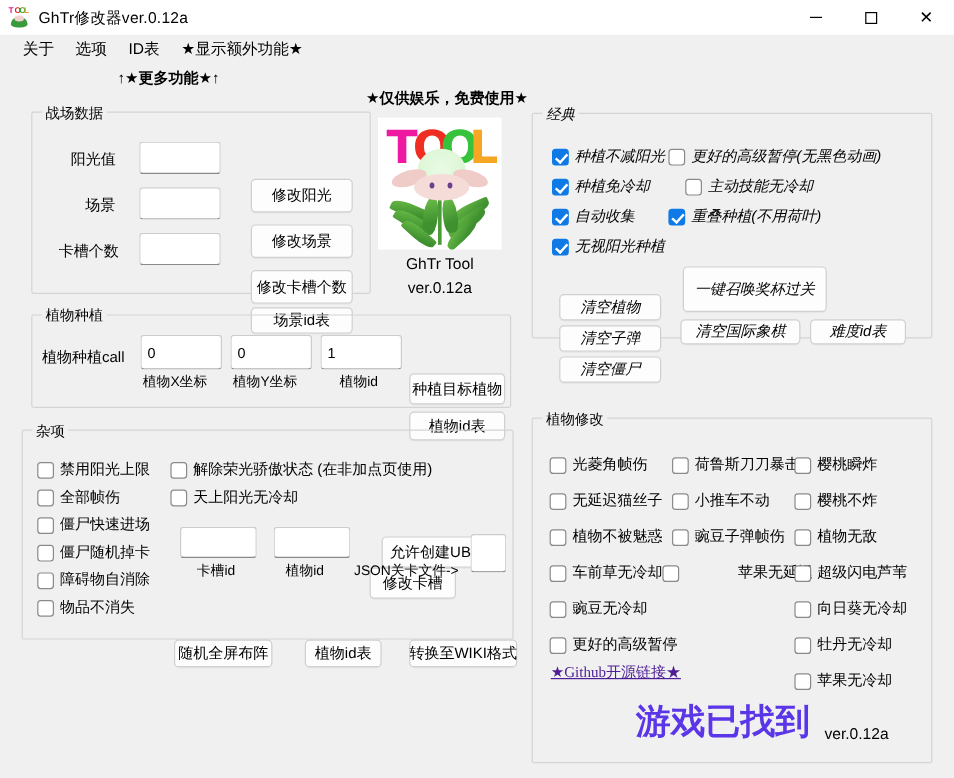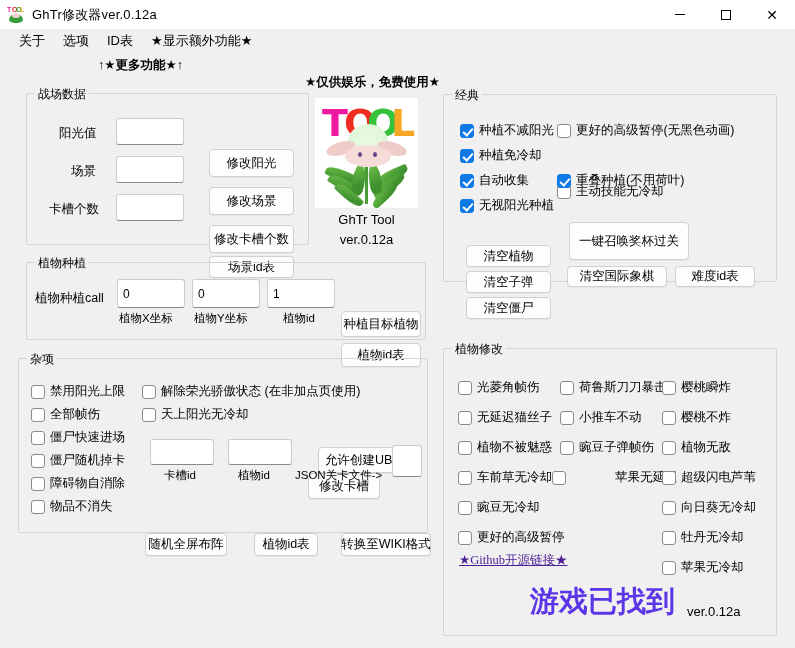--- a/index.html
+++ b/index.html
@@ -272,21 +272,21 @@
 
   <div class="btn" style="left:289px; top:82px; width:72px; height:26px;">修改卡槽</div>
   <div class="lbl small" style="left:276px; top:109px;">JSON关卡文件-&gt;</div>
   <input class="tbox" style="left: 373px; top: 86px; width: 30px; height: 32px;" value="">
 
   <div class="btn" style="left:126px; top:142px; width:82px; height:23px;">随机全屏布阵</div>
   <div class="btn" style="left:235px; top:142px; width:64px; height:23px;">植物id表</div>
   <div class="btn" style="left:322px; top:142px; width:90px; height:23px;">转换至WIKI格式</div>
 </div>
 
-<div class="gbox" style="left:443px; top:94px; width:334px; height:188px;">
+<div class="gbox" style="left:443px; top:94px; width:334px; height:188px;font-style:italic;">
   <div class="gtitle">经典</div>
 
   <div class="cb on" style="left:16px; top:27px;">
     <span class="box"></span>
     <span class="txt">种植不减阳光</span>
   </div>
   <div class="cb on" style="left:16px; top:52px;">
     <span class="box"></span>
     <span class="txt">种植免冷却</span>
   </div>
@@ -296,21 +296,21 @@
   </div>
   <div class="cb on" style="left:16px; top:102px;">
     <span class="box"></span>
     <span class="txt">无视阳光种植</span>
   </div>
 
   <div class="cb" style="left:113px; top:27px;">
     <span class="box"></span>
     <span class="txt">更好的高级暂停(无黑色动画)</span>
   </div>
-  <div class="cb" style="left:113px; top:52px;margin-top:36px;">
+  <div class="cb" style="left:127px; top:52px;">
     <span class="box"></span>
     <span class="txt">主动技能无冷却</span>
   </div>
   <div class="cb on" style="left:113px; top:77px;">
     <span class="box"></span>
     <span class="txt">重叠种植(不用荷叶)</span>
   </div>
 
   <div class="btn" style="left:22px; top:118px; width:85px; height:22px;">清空植物</div>
   <div class="btn" style="left:22px; top:144px; width:85px; height:22px;">清空子弹</div>

